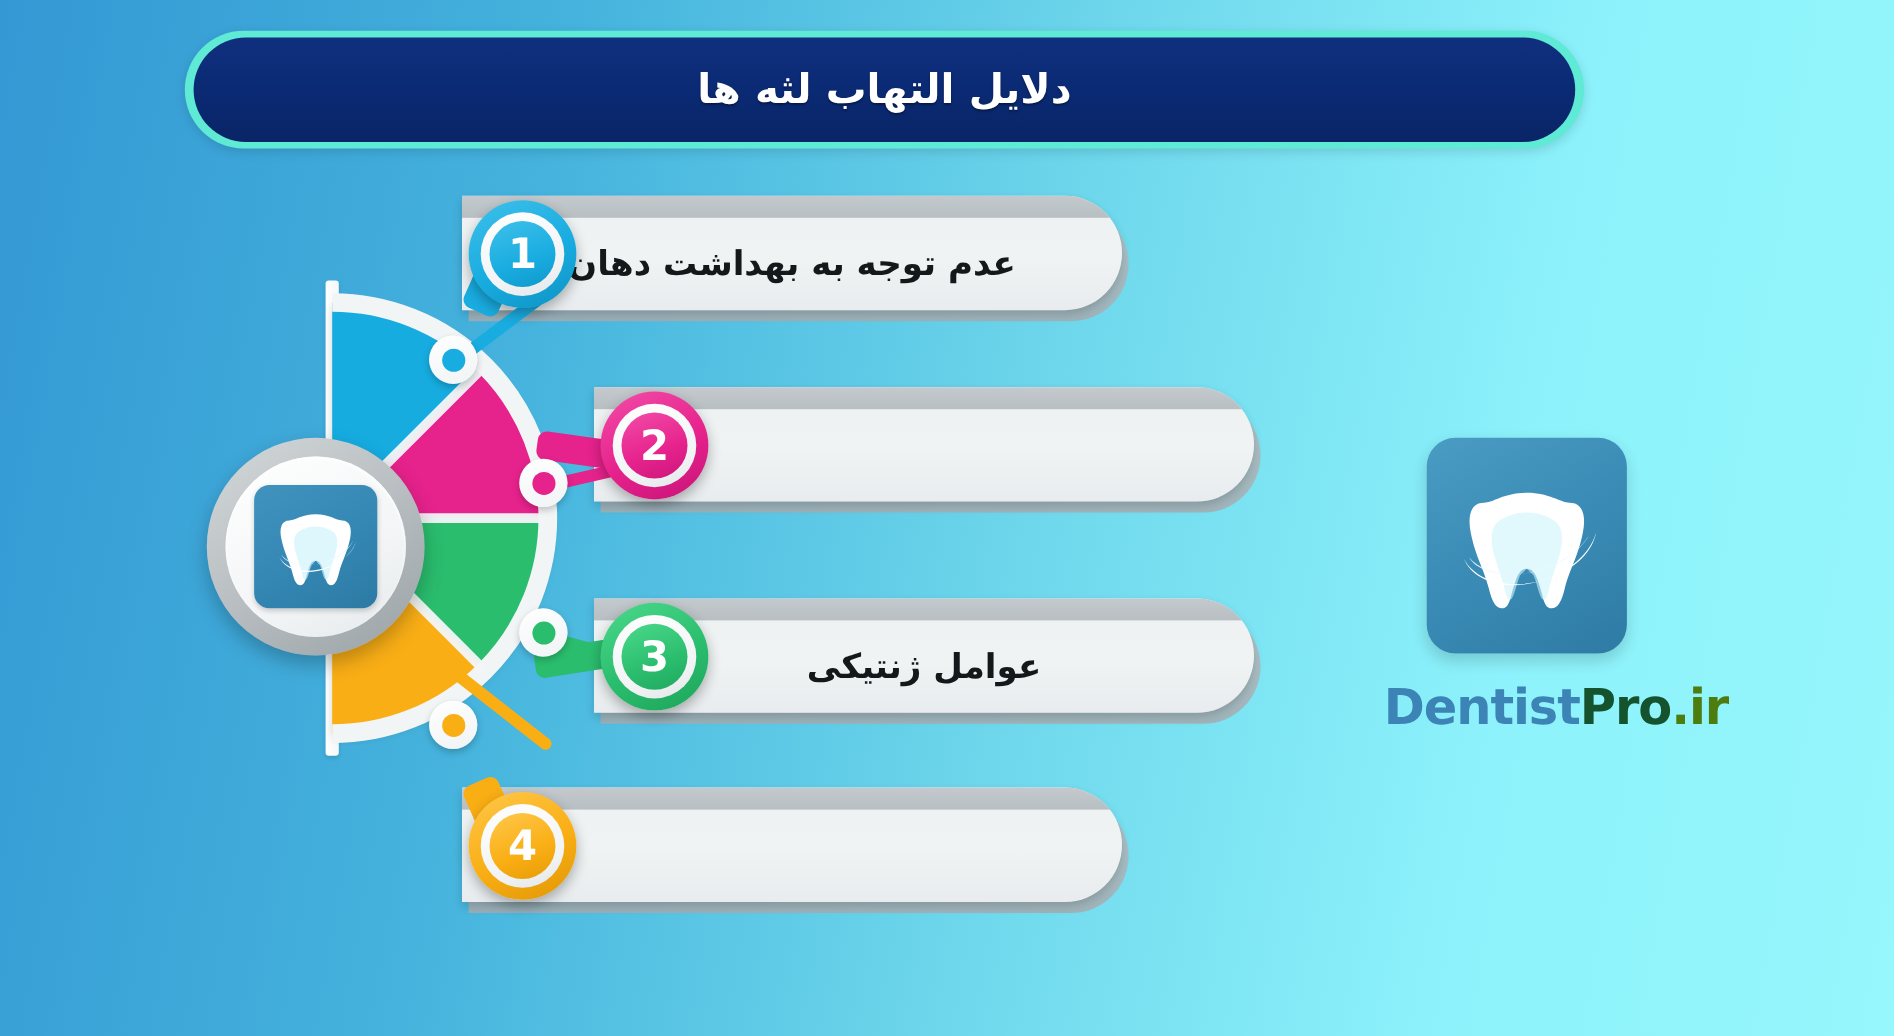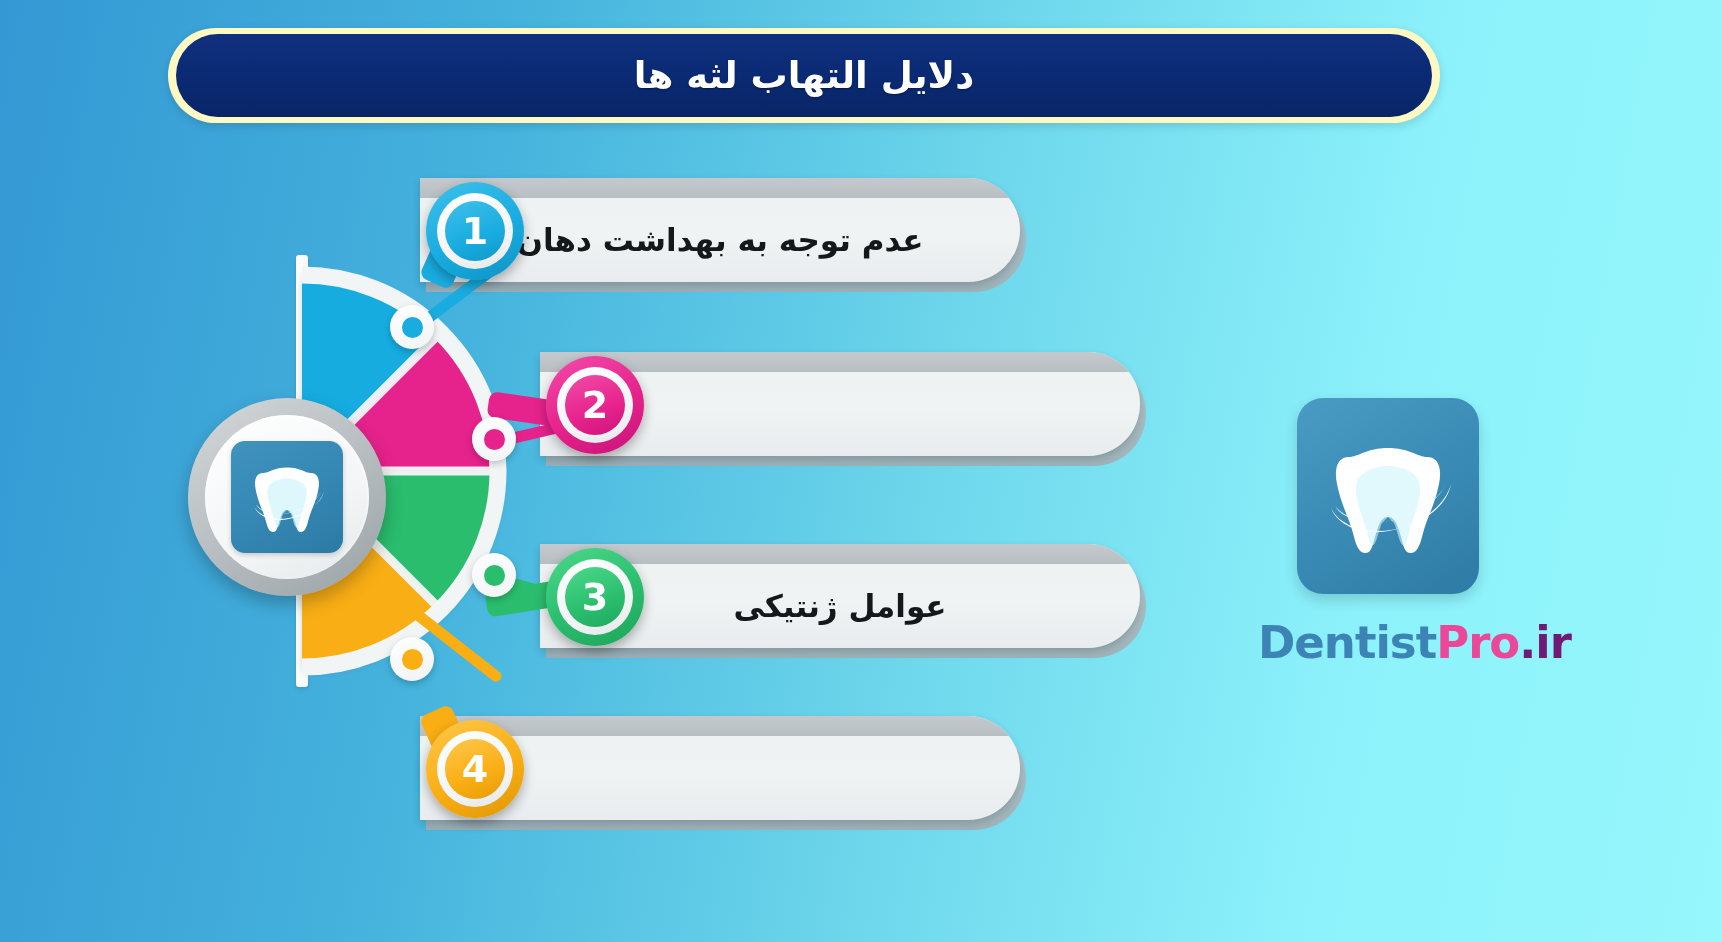--- a/index.html
+++ b/index.html
@@ -23,23 +23,23 @@
     width: 1722px;
     height: 942px;
   }
 
   
   .title-wrap {
     position: absolute;
     left: 168px;
     top: 28px;
     width: 1272px;
-    height: 95px;
+    height: 107px;
     border-radius: 54px;
-    background: #fef9c3;
+    background: #5eead4;
     box-shadow: 0 3px 10px rgba(0,0,0,0.13);
   }
   .title-bar {
     position: absolute;
     left: 8px;
     top: 6px;
     right: 8px;
     bottom: 6px;
     border-radius: 48px;
     background: linear-gradient(180deg, #10307f 0%, #0b2a74 50%, #092566 100%);
@@ -243,22 +243,22 @@
     box-shadow: 0 6px 14px rgba(0,0,0,0.16);
   }
   .brand-text {
     margin-top: 22px;
     font-size: 45px;
     font-weight: bold;
     letter-spacing: -1px;
     white-space: nowrap;
   }
   .bt-a { color: #3b84b5; }
-  .bt-b { color: #ec4899; }
-  .bt-c { color: #701a75; }
+  .bt-b { color: #14532d; }
+  .bt-c { color: #4d7c0f; }
 </style>
 </head>
 <body>
 
 <div id="stage">
 
   <div class="title-wrap">
     <div class="title-bar">
       <div class="title-text">دلایل  التهاب لثه ها</div>
     </div>

